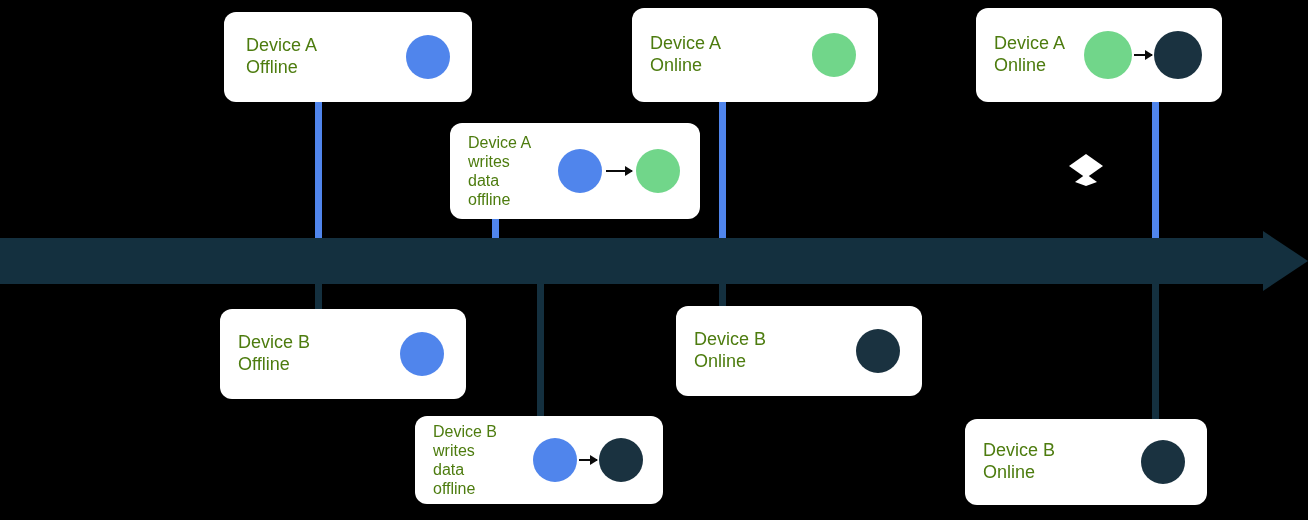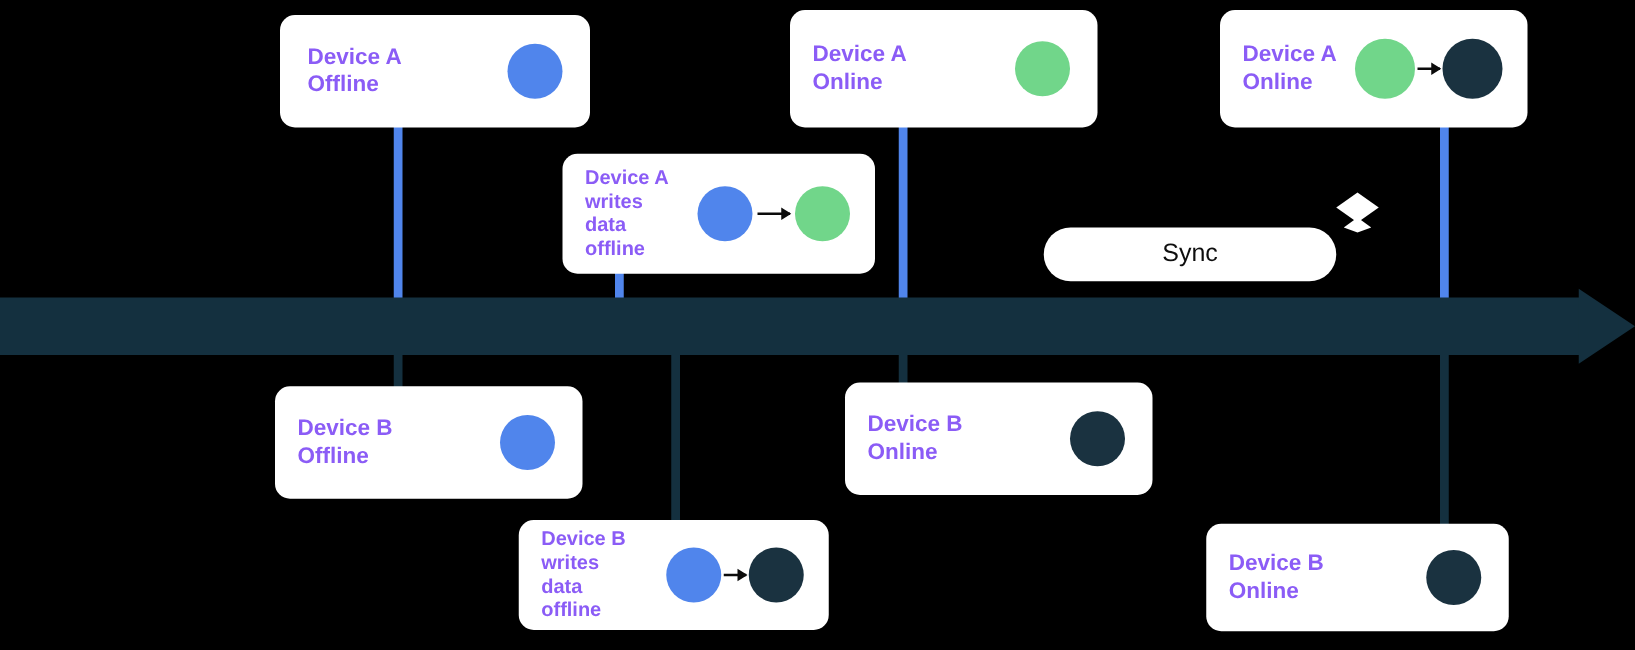--- a/index.html
+++ b/index.html
@@ -48,22 +48,22 @@
   .card {
     position: absolute;
     background: #ffffff;
     border-radius: 12px;
     box-sizing: border-box;
     display: flex;
     align-items: center;
     color: #101010;
   }
   .card-label {
-    font-weight: bold;
-    color: #8b5cf6;
+    font-weight: normal;
+    color: #4d7c0f;
     white-space: pre-line;
     line-height: 1.2;
   }
   .card-visual {
     display: flex;
     align-items: center;
     margin-left: auto;
   }
   .dot {
     border-radius: 50%;
@@ -171,23 +171,20 @@
   <div class="card" style="left:976px; top:8px; width:246px; height:94px; padding:0 20px 0 18px;">
     <div class="card-label s18">Device A
 Online</div>
     <div class="card-visual">
       <span class="dot green" style="width:48px;height:48px;"></span>
       <span class="arrow" style="width:18px; margin:0 2px;"></span>
       <span class="dot navy" style="width:48px;height:48px;"></span>
     </div>
   </div>
 
-  <div class="sync-pill">
-    <span class="sync-label">Sync</span>
-  </div>
   <span class="layers-icon">
     <svg width="38" height="36" viewBox="0 0 38 36" xmlns="http://www.w3.org/2000/svg">
       <polygon points="19,2 36,14 19,26 2,14" fill="#ffffff"></polygon>
       <polygon points="19,22 30,30 19,34 8,30" fill="#ffffff"></polygon>
       <polygon points="19,18.5 32.5,27.5 19,31.2 5.5,27.5" fill="#000000" opacity="0"></polygon>
     </svg>
   </span>
 
   <div class="card" style="left:220px; top:309px; width:246px; height:90px; padding:0 22px 0 18px;">
     <div class="card-label s18">Device B

